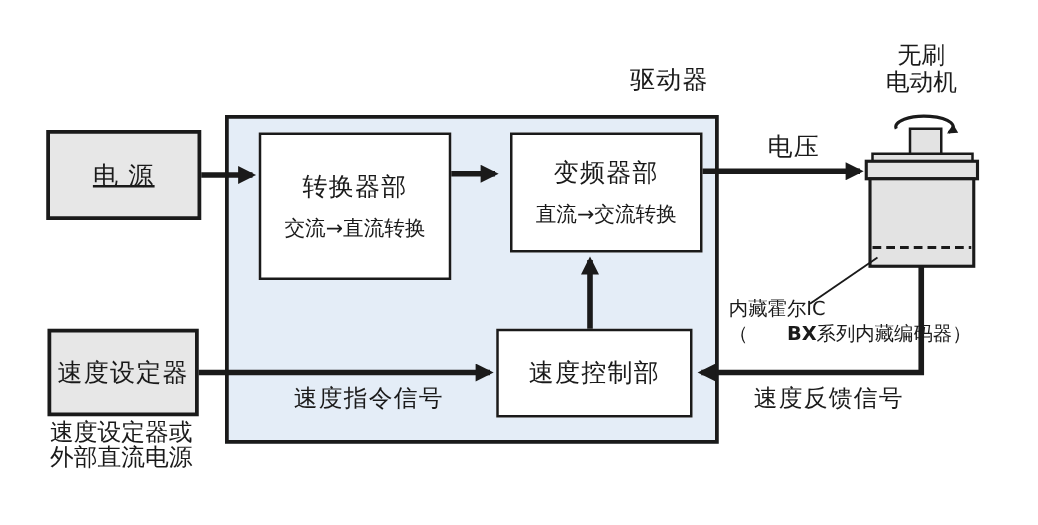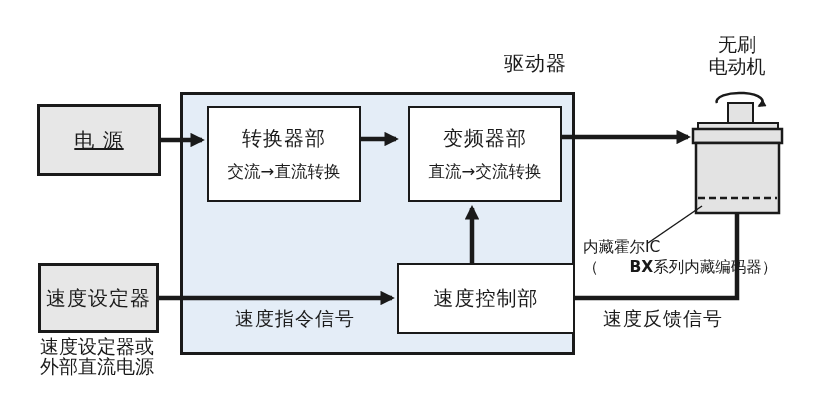--- a/index.html
+++ b/index.html
@@ -36,23 +36,23 @@
     align-items: center;
     justify-content: center;
     z-index: 3;
     background: #ffffff;
     border: 2.5px solid #1a1a1a;
   }
   .dbox .title { font-size: 20px; letter-spacing: 1px; }
   .dbox .subtitle { font-size: 16.5px; margin-top: 9px; }
   .graybox { background: #e7e7e7; border-width: 3px; }
   .box-power        { left: 37px;  top: 104px; width: 124px; height: 72px; text-decoration: underline; }
-  .box-converter    { left: 207px; top: 106px; width: 154px; height: 96px; }
+  .box-converter    { left: 207px; top: 106px; width: 154px; height: 118px; }
   .box-inverter     { left: 408px; top: 106px; width: 154px; height: 96px; }
-  .box-speedctl     { left: 397px; top: 263px; width: 178px; height: 71px; }
+  .box-speedctl     { left: 397px; top: 263px; width: 157px; height: 71px; }
   .box-speedsetter  { left: 38px;  top: 263px; width: 121px; height: 70px; }
   
   .lbl { z-index: 3; }
   .lbl-voltage  { left: 595px; top: 104px; width: 80px;  text-align: center; font-size: 20px; letter-spacing: 1px; }
   .lbl-command  { left: 210px; top: 306px; width: 170px; text-align: center; font-size: 19px; letter-spacing: 1px; }
   .lbl-feedback { left: 588px; top: 306px; width: 150px; text-align: center; font-size: 19px; letter-spacing: 1px; }
   .lbl-motor    { left: 688px; top: 33px;  width: 98px;  text-align: center; font-size: 19px; line-height: 22px; }
   .lbl-hallic   { left: 583px; top: 238px; font-size: 15.5px; line-height: 19.5px; }
   .lbl-caption  { left: 40px;  top: 336px; font-size: 19px; line-height: 20px; }
   .bold { font-weight: bold; margin-left: 31px; }
@@ -106,20 +106,21 @@
   </div>
 
   <div class="abs dbox box-speedctl">
     <span class="title">速度控制部</span>
   </div>
 
   <div class="abs dbox graybox box-speedsetter">
     <span class="title">速度设定器</span>
   </div>
 
+  <div class="abs lbl lbl-voltage">电压</div>
   <div class="abs lbl lbl-command">速度指令信号</div>
   <div class="abs lbl lbl-feedback">速度反馈信号</div>
 
   <div class="abs lbl lbl-motor">
     <div>无刷</div>
     <div>电动机</div>
   </div>
 
   <div class="abs lbl lbl-hallic">
     <div>内藏霍尔IC</div>

